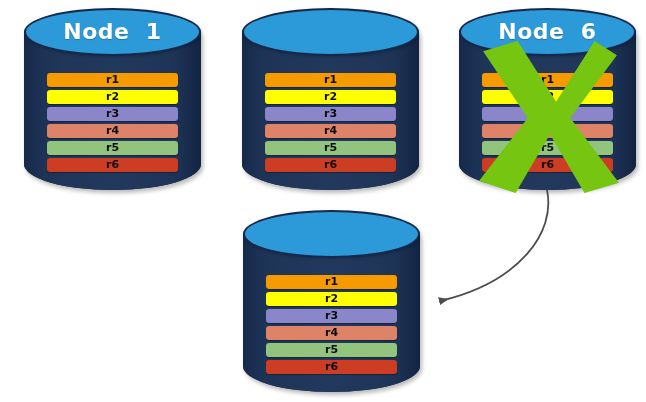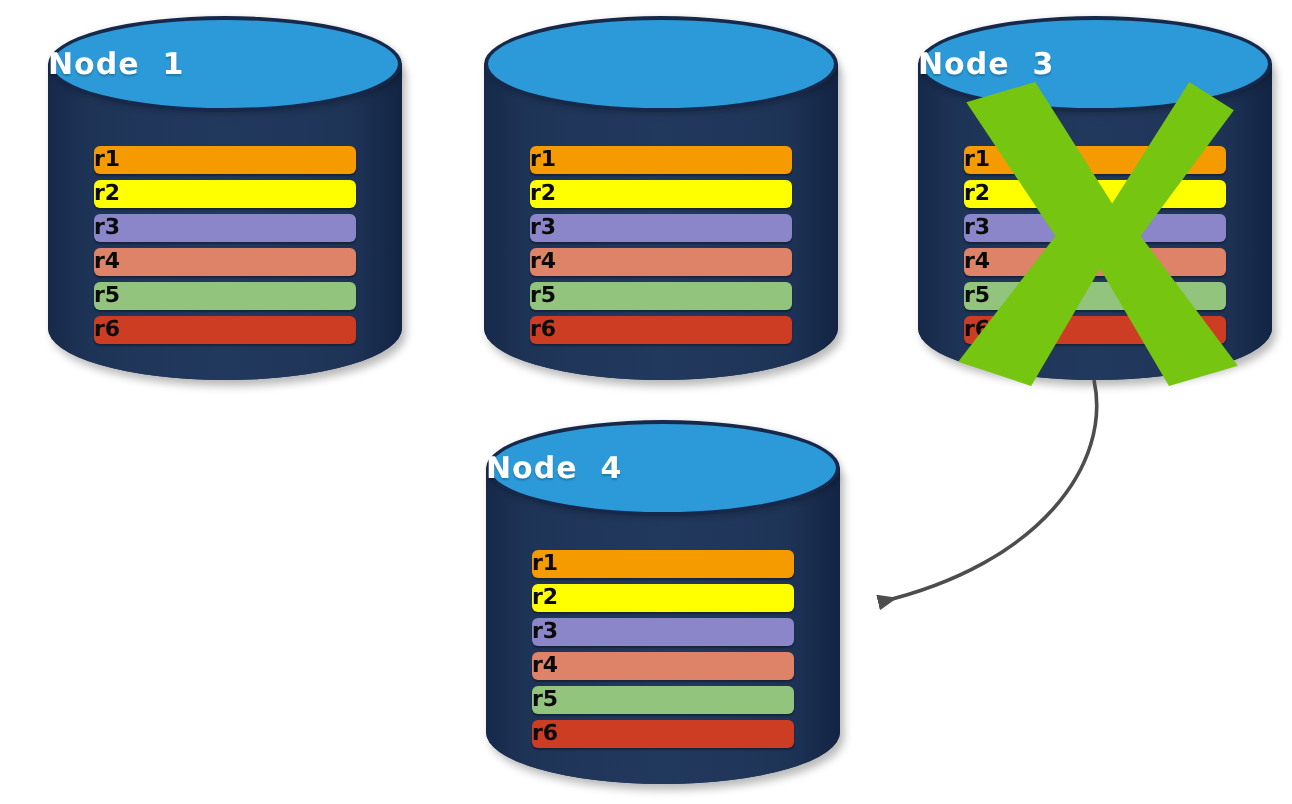--- a/index.html
+++ b/index.html
@@ -62,22 +62,23 @@
     z-index: 3;
   }
 
   .node-title {
     position: absolute;
     left: 0;
     top: 0;
     width: 100%;
     height: 48px;
     line-height: 48px;
+    text-align: center;
     color: #ffffff;
-    font-size: 15px;
+    font-size: 22px;
     font-weight: bold;
     letter-spacing: 0.5px;
     z-index: 4;
     text-shadow: 0 1px 1px rgba(0,0,0,0.22);
     white-space: pre;
   }
 
   
   .rows {
     position: absolute;
@@ -85,20 +86,21 @@
     right: 13%;
     top: 65px;
     z-index: 5;
   }
 
   .row {
     height: 14px;
     line-height: 14px;
     margin-bottom: 3px;
     border-radius: 3px;
+    text-align: center;
     font-size: 11px;
     font-weight: bold;
     color: #0b0b0b;
     box-shadow: 0 1px 1px rgba(0,0,0,0.35);
   }
 
   
   .cross {
     position: absolute;
     z-index: 8;
@@ -148,21 +150,21 @@
       <div class="row" style="background:#93C47D;">r5</div>
       <div class="row" style="background:#CC3D23;">r6</div>
     </div>
   </div>
 
   <div class="node" id="node-3" style="left:459px; top:8px; width:177px; height:182px;">
     <div class="node-body">
       <div class="node-body-inner"></div>
     </div>
     <div class="node-top"></div>
-    <div class="node-title">Node  3</div>
+    <div class="node-title">Node  6</div>
     <div class="rows">
       <div class="row" style="background:#F59B00;">r1</div>
       <div class="row" style="background:#FFFF00;">r2</div>
       <div class="row" style="background:#8B85CA;">r3</div>
       <div class="row" style="background:#DE8268;">r4</div>
       <div class="row" style="background:#93C47D;">r5</div>
       <div class="row" style="background:#CC3D23;">r6</div>
     </div>
 
     <svg class="cross" viewBox="0 0 140 150" width="142" height="152" style="left:18px; top:33px;">
@@ -170,21 +172,20 @@
         <polygon points="6,10 40,0 78,60 116,0 138,14 92,76 140,140 106,150 72,92 38,150 2,138 50,76"></polygon>
       </g>
     </svg>
   </div>
 
   <div class="node" id="node-4" style="left:243px; top:210px; width:177px; height:182px;">
     <div class="node-body">
       <div class="node-body-inner"></div>
     </div>
     <div class="node-top"></div>
-    <div class="node-title">Node  4</div>
     <div class="rows">
       <div class="row" style="background:#F59B00;">r1</div>
       <div class="row" style="background:#FFFF00;">r2</div>
       <div class="row" style="background:#8B85CA;">r3</div>
       <div class="row" style="background:#DE8268;">r4</div>
       <div class="row" style="background:#93C47D;">r5</div>
       <div class="row" style="background:#CC3D23;">r6</div>
     </div>
   </div>
 

